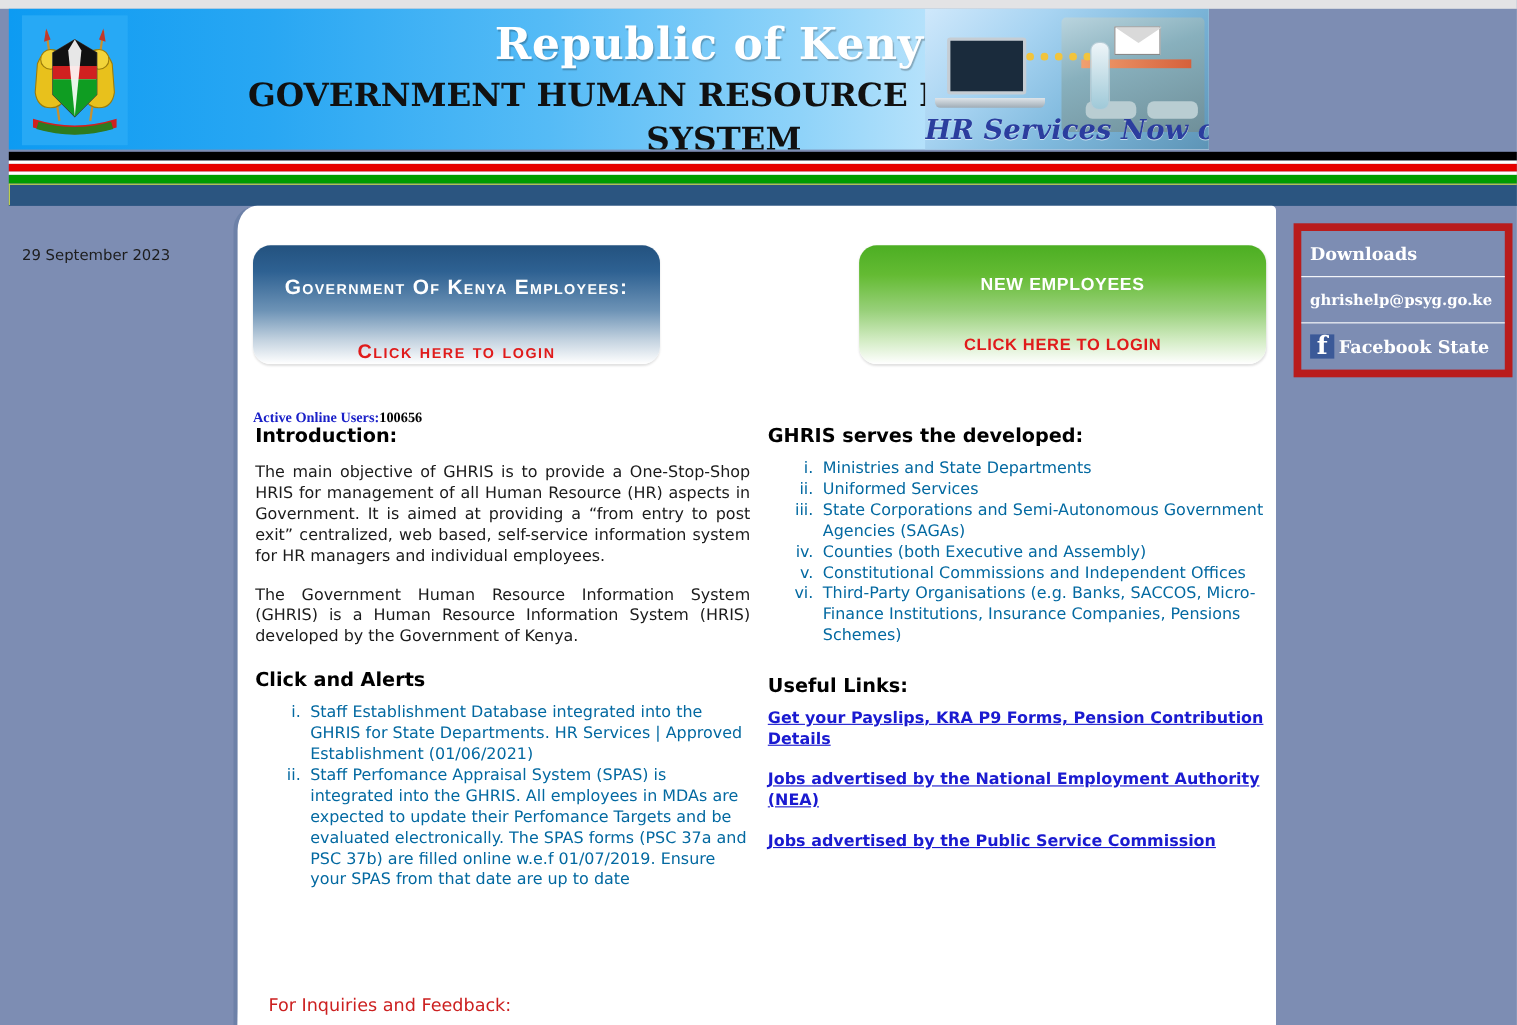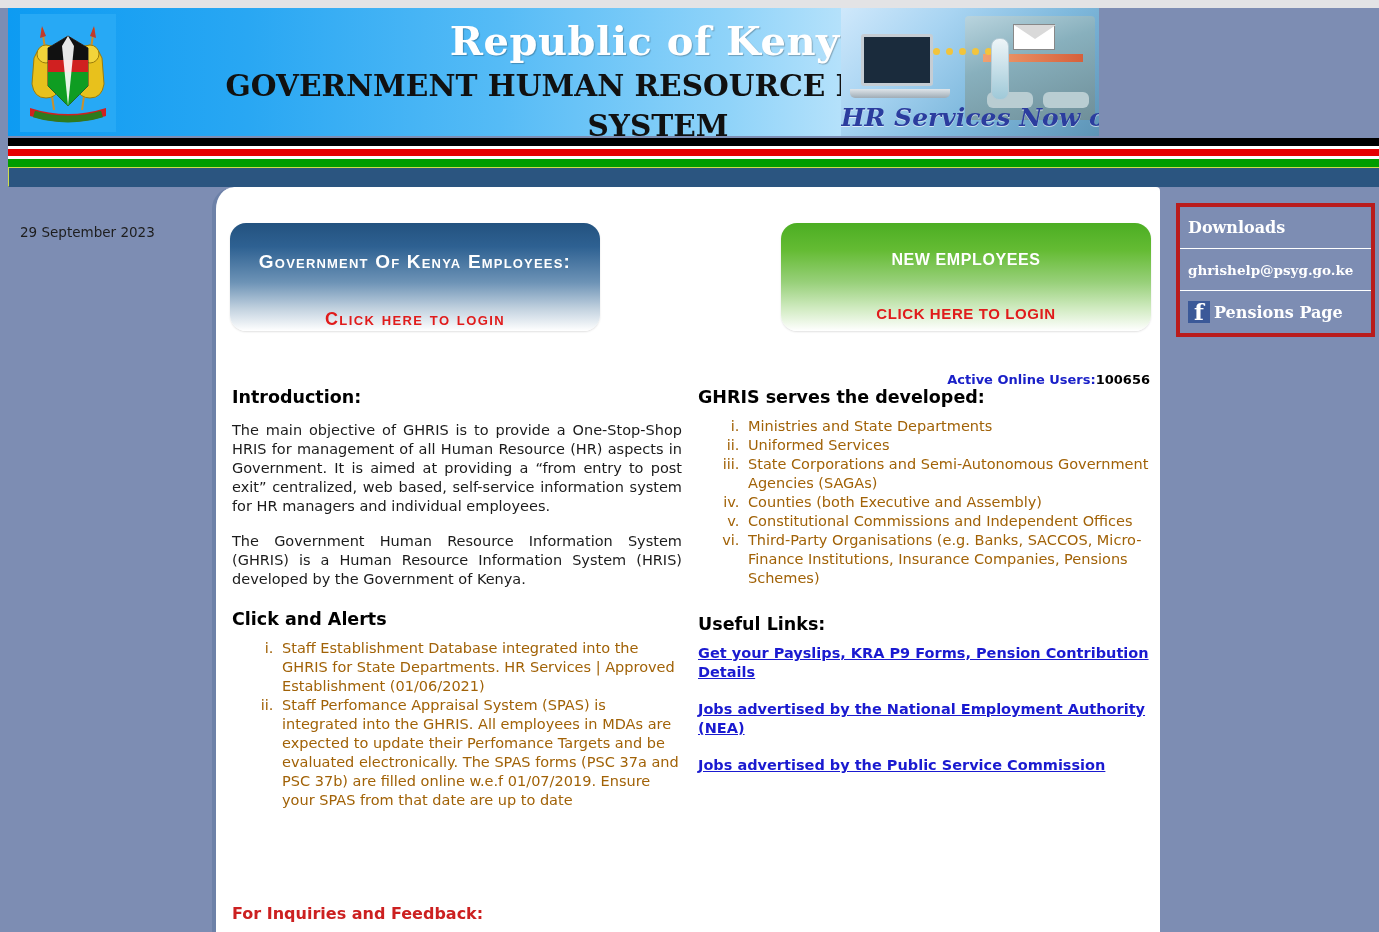--- a/index.html
+++ b/index.html
@@ -170,21 +170,21 @@
   .btn-l2 {
     font-family: "Liberation Sans", sans-serif;
     font-weight: bold; color: #e01b1b; font-size: 15px;
     letter-spacing: 0.6px; padding-top: 12px; margin-top: 24px;
   }
   .btn-blue .btn-l2 { font-variant: small-caps; font-size: 18px; letter-spacing: 1.4px; }
 
   
   .active-users {
     position: absolute; left: 14px; top: 185px; width: 920px;
-    text-align: right; font-size: 13px; font-weight: bold;
+    text-align: left; font-size: 13px; font-weight: bold; font-family: Liberation Serif, serif;
   }
   .active-users .lbl { color: #1a20c8; }
   .active-users .num { color: #000000; }
 
   
   .cols {
     position: absolute; left: 0px; top: 200px; width: 944px;
     display: flex;
   }
   .col-left  { width: 476px; padding: 0 10px 0 16px; }
@@ -200,43 +200,43 @@
   p.body {
     font-size: 14.5px; line-height: 19px; color: #1b1b1b;
     text-align: justify; margin: 0 0 16px 0;
   }
 
   ol.roman {
     margin: 0; padding-left: 46px;
     list-style-type: lower-roman;
   }
   ol.roman li {
-    font-size: 14.5px; line-height: 19px; color: #a16207;
+    font-size: 14.5px; line-height: 19px; color: #0369a1;
     margin-bottom: 0px; padding-left: 4px;
   }
 
   .links a {
     display: block;
     font-family: "DejaVu Sans", sans-serif;
     font-size: 14.5px; font-weight: bold; color: #1a1ad0;
     text-decoration: underline; line-height: 19px;
     margin-bottom: 18px;
   }
 
   .inquiries {
-    position: absolute; left: 16px; top: 717px;
-    font-size: 16px; font-weight: bold; color: #cc2020;
+    position: absolute; left: 28px; top: 717px;
+    font-size: 16px; font-weight: normal; color: #cc2020;
     font-family: "DejaVu Sans", sans-serif;
   }
 
   
   .sidebar {
     position: absolute; left: 1176px; top: 203px; width: 199px;
     background: #7d8db3;
-    border: 4px solid #b91c1c;
+    border: 7px solid #b91c1c;
   }
   .side-item {
     border-bottom: 1px solid #ffffff;
     padding: 9px 8px; min-height: 42px;
     display: flex; align-items: center;
     font-family: "DejaVu Serif", serif;
     font-weight: bold; font-size: 16px; color: #ffffff;
   }
   .side-item:last-child { border-bottom: none; }
   .side-item.highlight { background: #f0c07a; color: #1a1a1a; }
@@ -375,17 +375,17 @@
 
   <div class="sidebar" id="sidebar">
       <div class="side-item">
         <span>Downloads</span>
       </div>
       <div class="side-item small">
         <span>ghrishelp@psyg.go.ke</span>
       </div>
       <div class="side-item">
         <span class="fb-icon"></span>
-        <span>Pensions Page</span>
+        <span>Facebook State</span>
       </div>
     </div>
 
 </div>
 
 </body></html>

